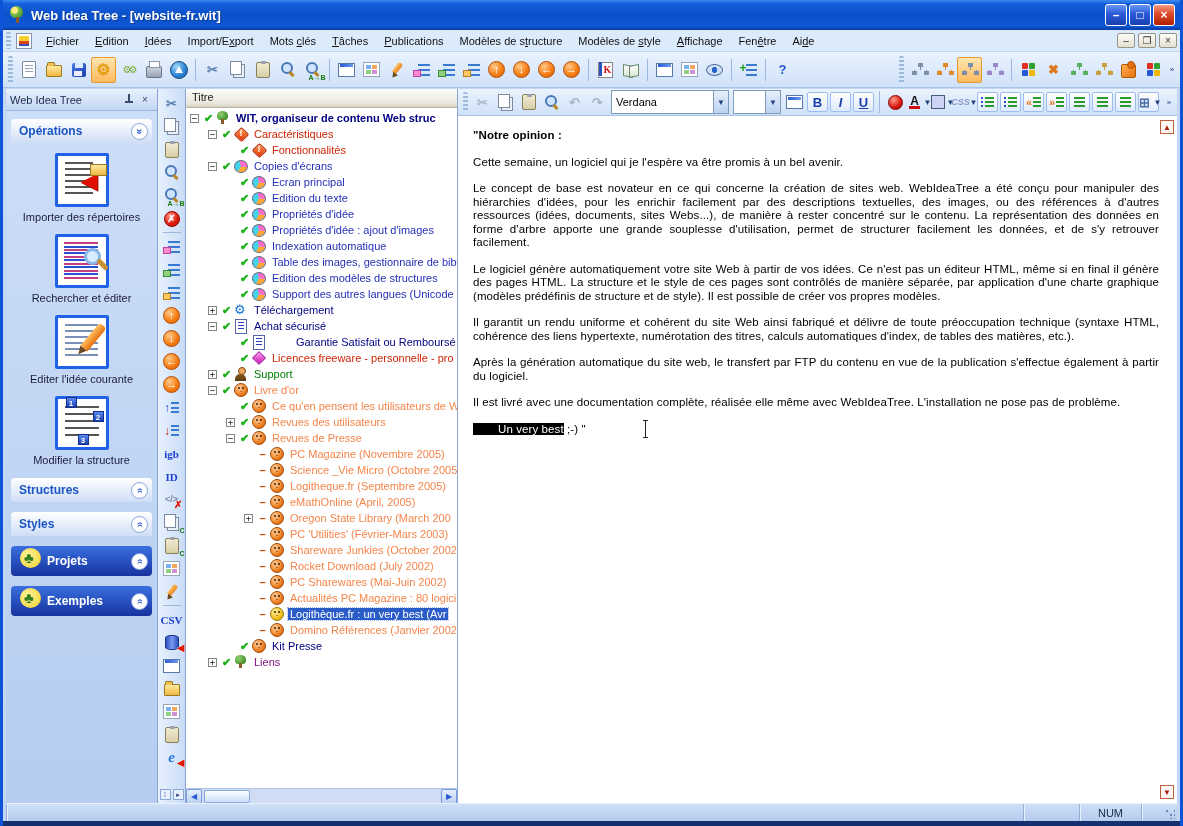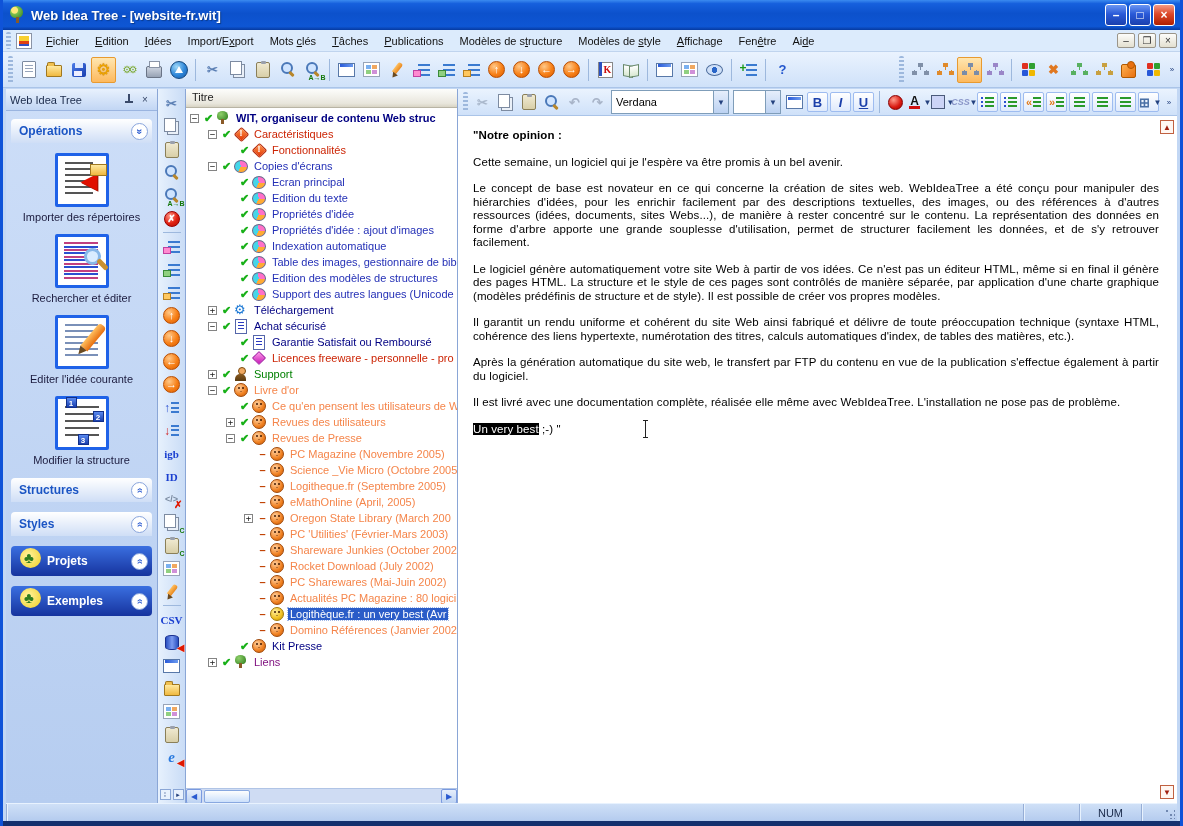--- a/index.html
+++ b/index.html
@@ -186,21 +186,21 @@
   .sbtn{width:16px;height:15px;background:linear-gradient(#e6eefb,#bcd2f2);border:1px solid #7a9ae0;border-radius:2px;font-size:8px;color:#2a5ad0;display:flex;align-items:center;justify-content:center;padding:0;flex:none;}
   .hthumb{width:46px;height:13px;margin-left:2px;background:linear-gradient(#fdfefe,#cce0fb);border:1px solid #88a8e0;border-radius:2px;}
   .hspace{flex:1;}
   
   .editor{flex:1;display:flex;flex-direction:column;background:#fff;min-width:0;}
   .ed-toolbar{height:27px;background:linear-gradient(180deg,#eaf3fe,#cfe1f9);border-bottom:1px solid #aac4e8;display:flex;align-items:center;padding:0 2px;flex:none;}
   .ed-toolbar .tbtn{width:23px;height:23px;}
   .edcontent{flex:1;position:relative;overflow:hidden;padding:13px 18px 0 15px;}
   .edcontent p{margin:0 0 13px 0;font-size:11.5px;line-height:13.5px;text-align:justify;color:#000;letter-spacing:0.1px;}
   .edcontent p.b{font-weight:bold;text-align:left;}
-  .selhl{background:#000;color:#fff;}
+  .selhl{background:#000;color:#fff;padding-left:25px;}
   .lastp{position:relative;text-align:left !important;}
   .ibeam{position:absolute;left:172px;top:-3px;width:1px;height:18px;background:#222;}
   .ibeam::before,.ibeam::after{content:"";position:absolute;left:-2px;width:5px;height:1px;background:#222;}
   .ibeam::after{bottom:0;}
   .scrollup,.scrolldn{position:absolute;right:3px;width:14px;height:14px;background:#fff7f2;border:1px solid #c06040;color:#a02010;font-size:8px;line-height:11px;text-align:center;padding:0;}
   .scrollup{top:4px;}
   .scrolldn{bottom:4px;}
   .ed-tabs{height:19px;background:#ece9d8;border-top:1px solid #aca899;display:flex;align-items:flex-end;padding-left:2px;flex:none;}
   .tab{height:17px;padding:2px 14px;font-size:11px;color:#222;background:linear-gradient(#f8f6ee,#e4e0cc);border:1px solid #aca899;border-bottom:none;border-radius:3px 3px 0 0;margin-right:1px;}
   .tab.active{background:#fff;height:19px;font-weight:normal;position:relative;top:0;border-color:#8a857a;}
@@ -696,21 +696,21 @@
           <div class="tree-row" style="padding-left: 22px;">
             <span class="texp">−</span>
             <span class="tchk">✔</span>
             <span class="ti ti-doc"></span>
             <span class="tlabel" style="color: rgb(0, 0, 130);">Achat sécurisé</span>
           </div>
           <div class="tree-row" style="padding-left: 40px;">
             <span class="texp-sp"></span>
             <span class="tchk">✔</span>
             <span class="ti ti-doc"></span>
-            <span class="tlabel" style="color: rgb(0, 0, 130);">Garantie Satisfait ou Remboursé</span>
+            <span class="tlabel" style="color: rgb(0, 0, 130); margin-left: 24px;">Garantie Satisfait ou Remboursé</span>
           </div>
           <div class="tree-row" style="padding-left: 40px;">
             <span class="texp-sp"></span>
             <span class="tchk">✔</span>
             <span class="ti ti-gem"></span>
             <span class="tlabel" style="color: rgb(204, 36, 4);">Licences freeware -  personnelle - pro</span>
           </div>
           <div class="tree-row" style="padding-left: 22px;">
             <span class="texp">+</span>
             <span class="tchk">✔</span>

